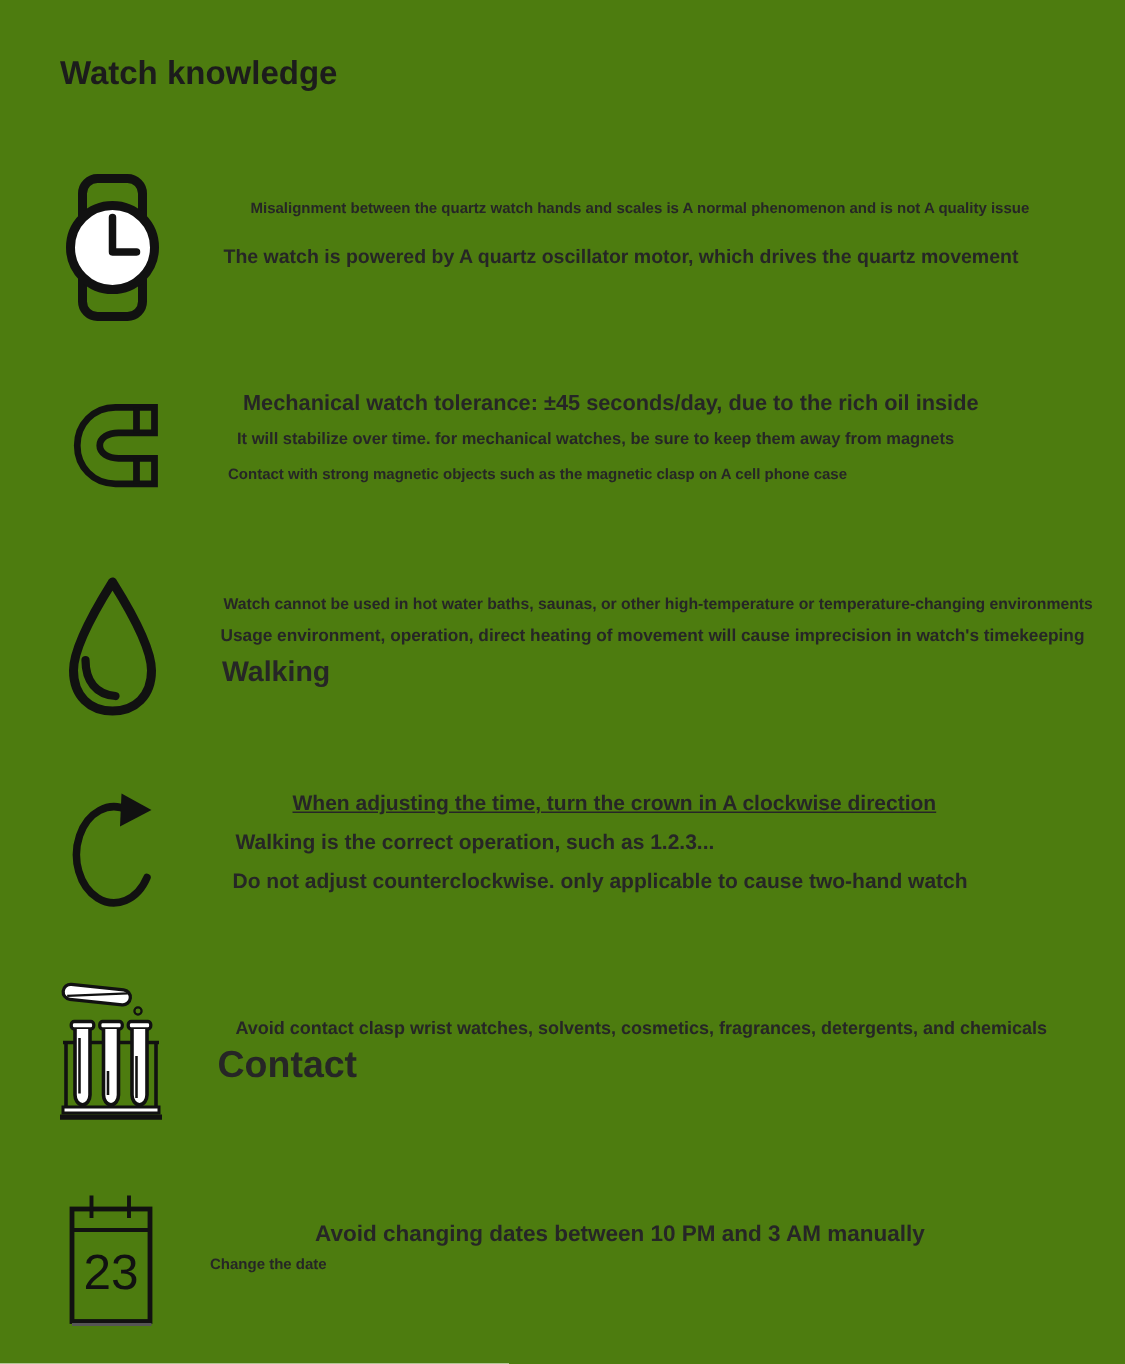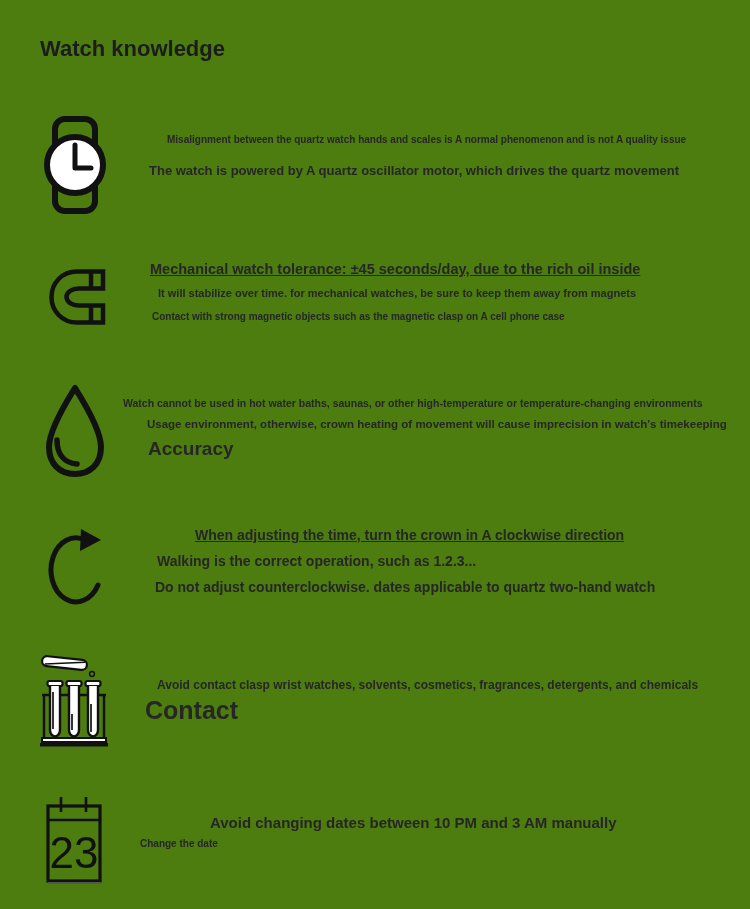--- a/index.html
+++ b/index.html
@@ -11,25 +11,25 @@
     position:absolute;left:40px;top:36px;margin:0;
     font-size:22px;font-weight:bold;color:#1c1c1c;white-space:nowrap;
   }
   .icon{position:absolute;}
   .icon svg{display:block;}
   .line{position:absolute;font-weight:bold;white-space:nowrap;color:#262626;}
   
   .l1a{left:167px;top:134px;font-size:10px;}
   .l1b{left:149px;top:163px;font-size:13px;text-align:center;}
   
-  .l2a{left:150px;top:261px;font-size:14.5px;text-decoration:underline;}
+  .l2a{left:162px;top:261px;font-size:14.5px;}
   .l2b{left:158px;top:287px;font-size:11px;}
   .l2c{left:152px;top:311px;font-size:10px;}
   
-  .l3a{left:123px;top:397px;font-size:10.5px;}
+  .l3a{left:149px;top:397px;font-size:10.5px;}
   .l3b{left:147px;top:418px;font-size:11.5px;}
   .l3c{left:148px;top:438px;font-size:19px;}
   
   .l4a{left:195px;top:527px;font-size:14px;text-decoration:underline;}
   .l4b{left:157px;top:553px;font-size:14px;}
   .l4c{left:155px;top:579px;font-size:14px;}
   
   .l5a{left:157px;top:678px;font-size:12px;}
   .l5b{left:145px;top:696px;font-size:25px;}
   
@@ -37,21 +37,21 @@
   .l6b{left:140px;top:838px;font-size:10px;}
   
   .i1{left:44px;top:116px;}
   .i2{left:48px;top:268px;}
   .i3{left:43px;top:383px;}
   .i4{left:47px;top:528px;}
   .i5{left:40px;top:650px;}
   .i6{left:45px;top:795px;}
   .cal-day{
     position:absolute;left:0;top:36px;width:58px;text-align:center;
-    font-size:44px;line-height:1;font-weight:400;color:#111;
+    font-size:33px;line-height:1;font-weight:400;color:#111;
   }
 </style>
 </head>
 <body>
 
 <div class="page">
 
   <h1 class="title">Watch knowledge</h1>
 
   <div>
@@ -80,34 +80,34 @@
   </div>
 
   <div>
     <div class="icon i3">
       <svg width="64" height="95" viewBox="0 0 64 95" aria-hidden="true">
         <path d="M32,5 C27,13 6,46 6,64 C6,81 17,91 32,91 C47,91 58,81 58,64 C58,46 37,13 32,5 Z" fill="none" stroke="#111" stroke-width="6" stroke-linejoin="round"></path>
         <path d="M14,57 C14,71 21,80 34,81" fill="none" stroke="#111" stroke-width="5.5" stroke-linecap="round"></path>
       </svg>
     </div>
     <div class="line l3a">Watch cannot be used in hot water baths, saunas, or other high-temperature or temperature-changing environments</div>
-    <div class="line l3b">Usage environment, otherwise, crown heating of movement will cause imprecision in watch's timekeeping</div>
-    <div class="line l3c">Accuracy</div>
+    <div class="line l3b">Usage environment, operation, direct heating of movement will cause imprecision in watch's timekeeping</div>
+    <div class="line l3c">Walking</div>
   </div>
 
   <div>
     <div class="icon i4">
       <svg width="56" height="79" viewBox="0 0 56 79" aria-hidden="true">
         <path d="M38,12 A25,32 0 1 0 51,57" fill="none" stroke="#111" stroke-width="5" stroke-linecap="round"></path>
         <polygon points="34,1 54,12 33,23" fill="#111"></polygon>
       </svg>
     </div>
     <div class="line l4a">When adjusting the time, turn the crown in A clockwise direction</div>
     <div class="line l4b">Walking is the correct operation, such as 1.2.3...</div>
-    <div class="line l4c">Do not adjust counterclockwise. dates applicable to quartz two-hand watch</div>
+    <div class="line l4c">Do not adjust counterclockwise. only applicable to cause two-hand watch</div>
   </div>
 
   <div>
     <div class="icon i5">
       <svg width="68" height="97" viewBox="0 0 68 97" aria-hidden="true">
         <g transform="rotate(6 24 13)">
           <rect x="2" y="8" width="45" height="10" rx="5" fill="#fff" stroke="#111" stroke-width="2.2"></rect>
           <line x1="5" y1="16" x2="45" y2="10" stroke="#111" stroke-width="1.5"></line>
         </g>
         <circle cx="52" cy="24" r="2.4" fill="none" stroke="#111" stroke-width="1.5"></circle>

